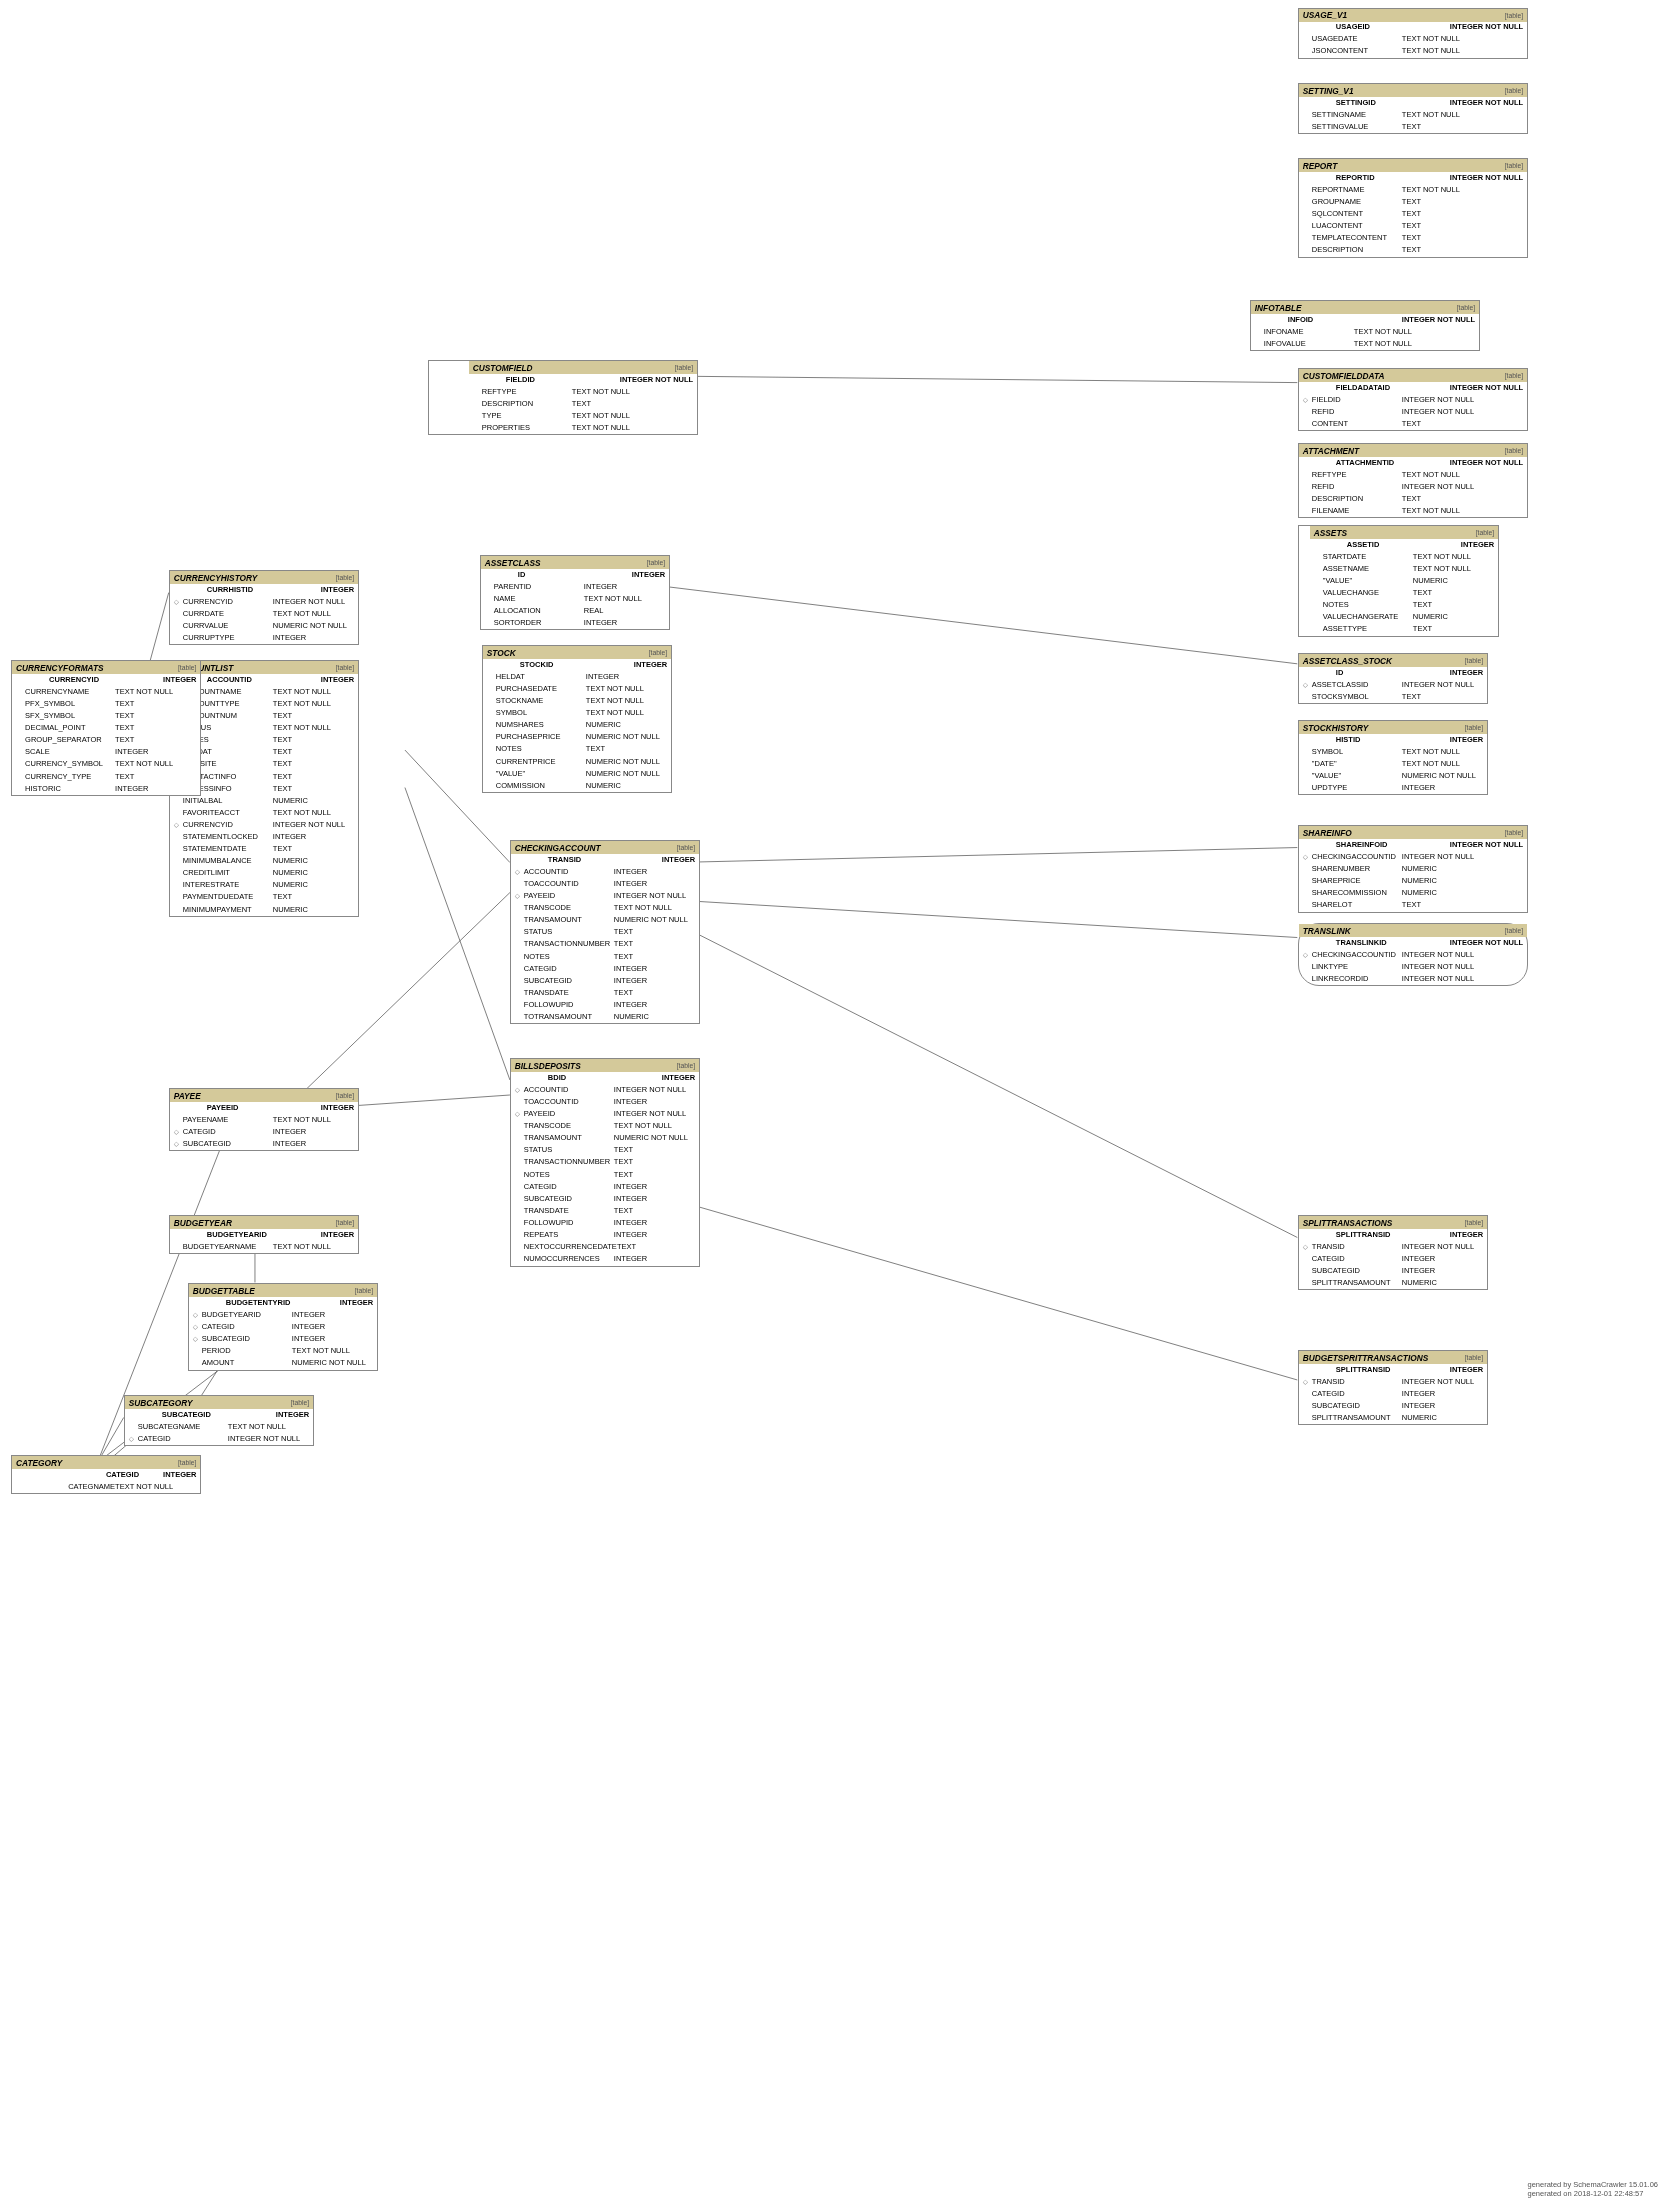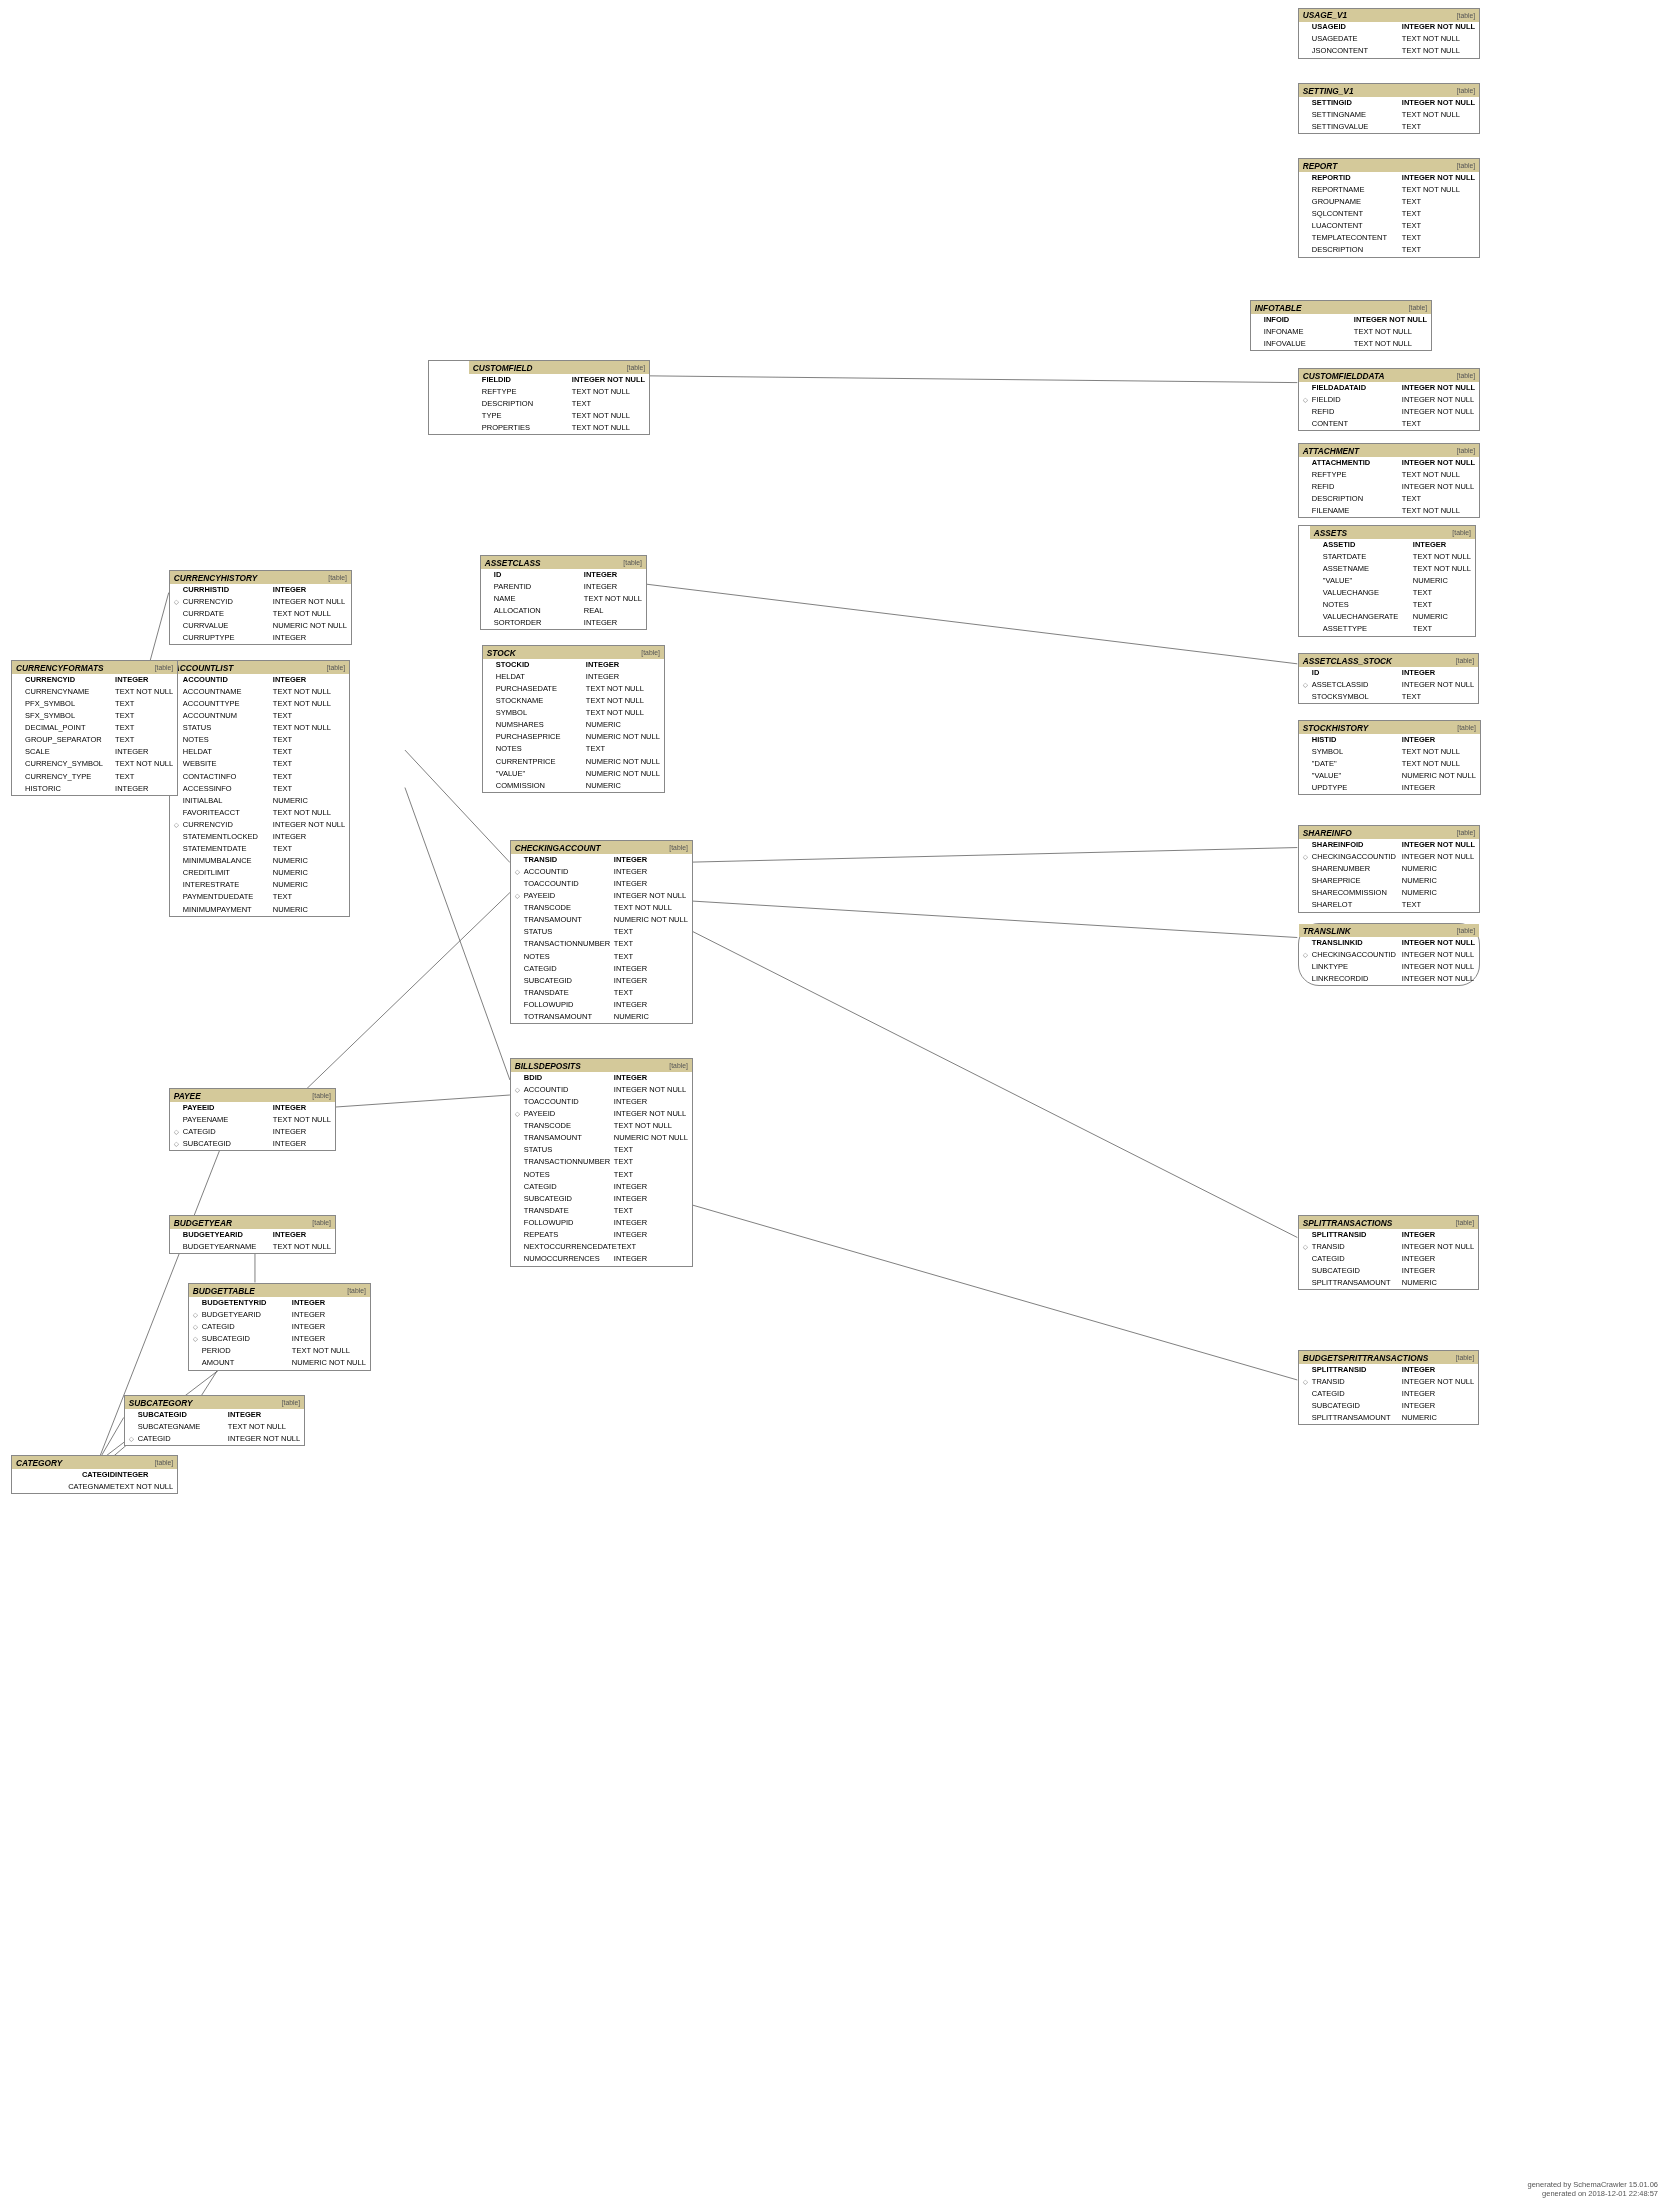--- a/index.html
+++ b/index.html
@@ -50,20 +50,21 @@
 
     .table-row {
       display: flex;
       padding: 0.8px 3.8px;
       font-size: 7.5px;
       line-height: 10.5px;
     }
 
     .table-row.pk {
       font-weight: bold;
+      gap: 24px;
     }
 
     .col-name {
       min-width: 90px;
       flex-shrink: 0;
     }
 
     .col-type {
       color: #000;
       white-space: nowrap;
@@ -84,21 +85,20 @@
       height: 2205px;
       pointer-events: none;
     }
 
     .footer-text {
       position: absolute;
       bottom: 7.5px;
       right: 15px;
       font-size: 7.5px;
       color: #555;
-      text-align: right;
     }
   </style>
 </head>
 <body>
 
 <div class="db-canvas">
   <svg class="connections" viewBox="0 0 2231 2940" width="1673" height="2205">
 
     <line x1="770" y1="500" x2="1730" y2="510" stroke="#555" stroke-width="1"></line>
 

